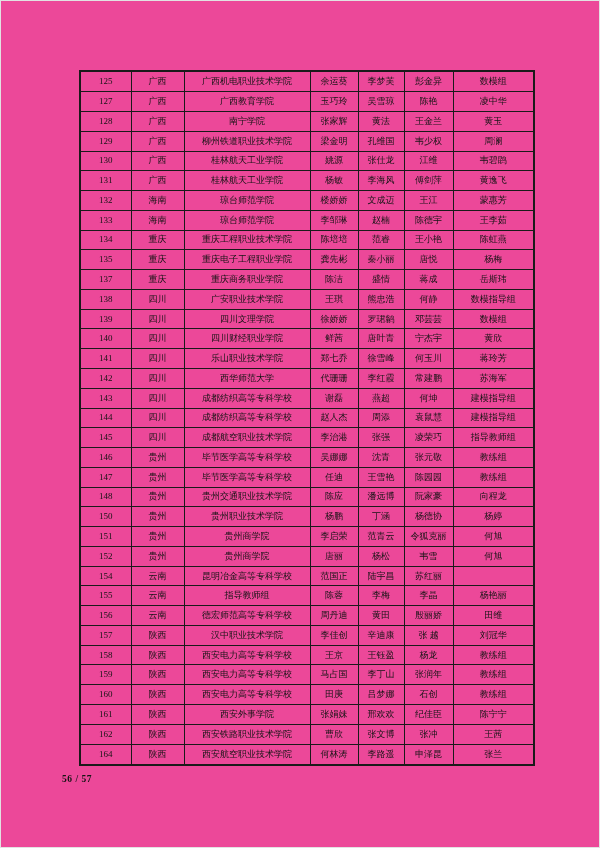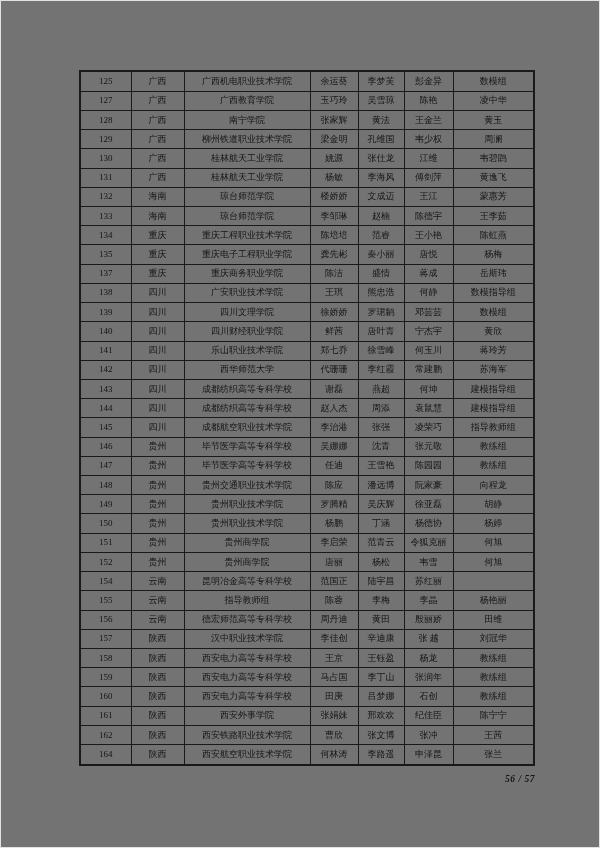--- a/index.html
+++ b/index.html
@@ -7,21 +7,21 @@
     padding: 0;
     width: 600px;
     height: 848px;
     background: #ffffff;
     font-family: "Liberation Serif", "DejaVu Serif", serif;
   }
   .page {
     position: relative;
     width: 600px;
     height: 848px;
-    background: #737373;
+    background: #ec4899;
     box-shadow: inset 0 0 0 1px #e2e2e2;
     overflow: hidden;
   }
   table.results {
     position: absolute;
     left: 79px;
     top: 70px;
     width: 454px;
     height: 696px;
     border-collapse: collapse;
@@ -41,29 +41,28 @@
   }
   col.c-no     { width: 51px; }
   col.c-prov   { width: 53px; }
   col.c-school { width: 126px; }
   col.c-m1     { width: 48px; }
   col.c-m2     { width: 46px; }
   col.c-m3     { width: 49px; }
   col.c-grp    { width: 81px; }
   .footer {
     position: absolute;
-    left: 81px;
+    left: 62px;
     top: 774px;
     width: 454px;
-    text-align: right;
+    text-align: left;
     font-size: 9.5px;
     font-weight: bold;
     color: #141414;
     letter-spacing: 0.5px;
-    font-style: italic;
   }
 </style>
 </head>
 <body>
 
 <div class="page">
 
   <table class="results">
     <colgroup>
       <col class="c-no">
@@ -290,29 +289,20 @@
   <tr>
     <td>148</td>
     <td>贵州</td>
     <td>贵州交通职业技术学院</td>
     <td>陈应</td>
     <td>潘远博</td>
     <td>阮家豪</td>
     <td>向程龙</td>
   </tr>
 
-  <tr>
-    <td>149</td>
-    <td>贵州</td>
-    <td>贵州职业技术学院</td>
-    <td>罗腾精</td>
-    <td>吴庆辉</td>
-    <td>徐亚磊</td>
-    <td>胡静</td>
-  </tr>
 
   <tr>
     <td>150</td>
     <td>贵州</td>
     <td>贵州职业技术学院</td>
     <td>杨鹏</td>
     <td>丁涵</td>
     <td>杨德协</td>
     <td>杨婷</td>
   </tr>

